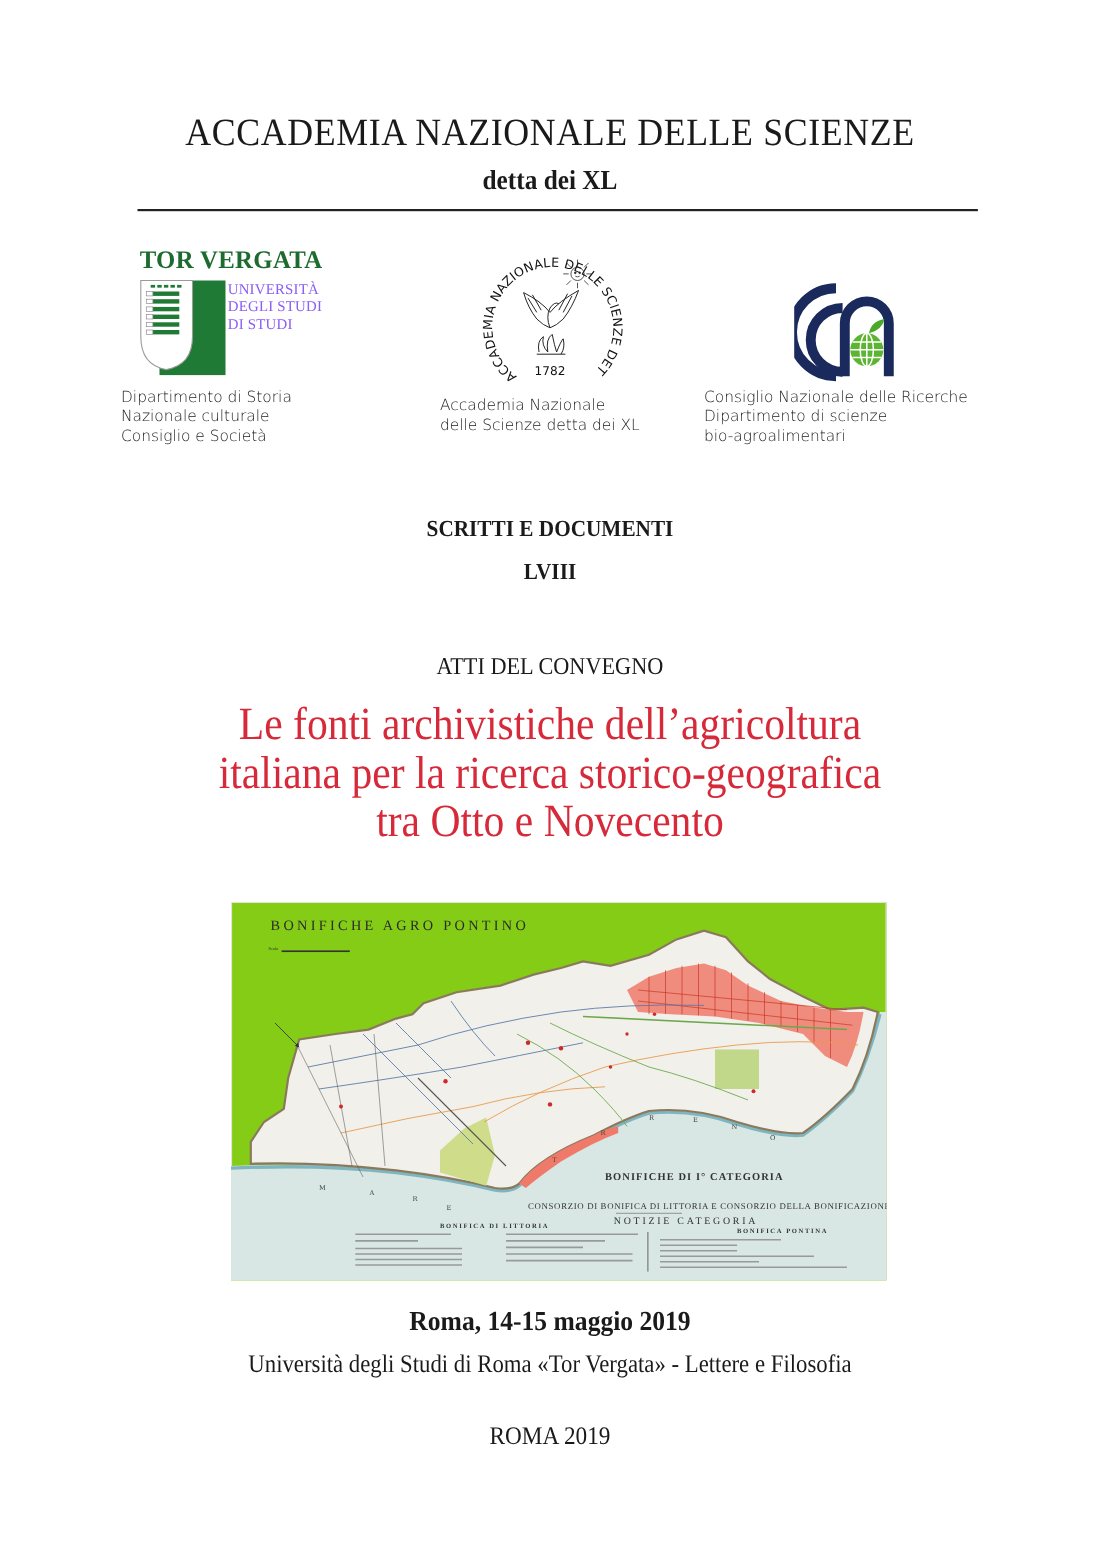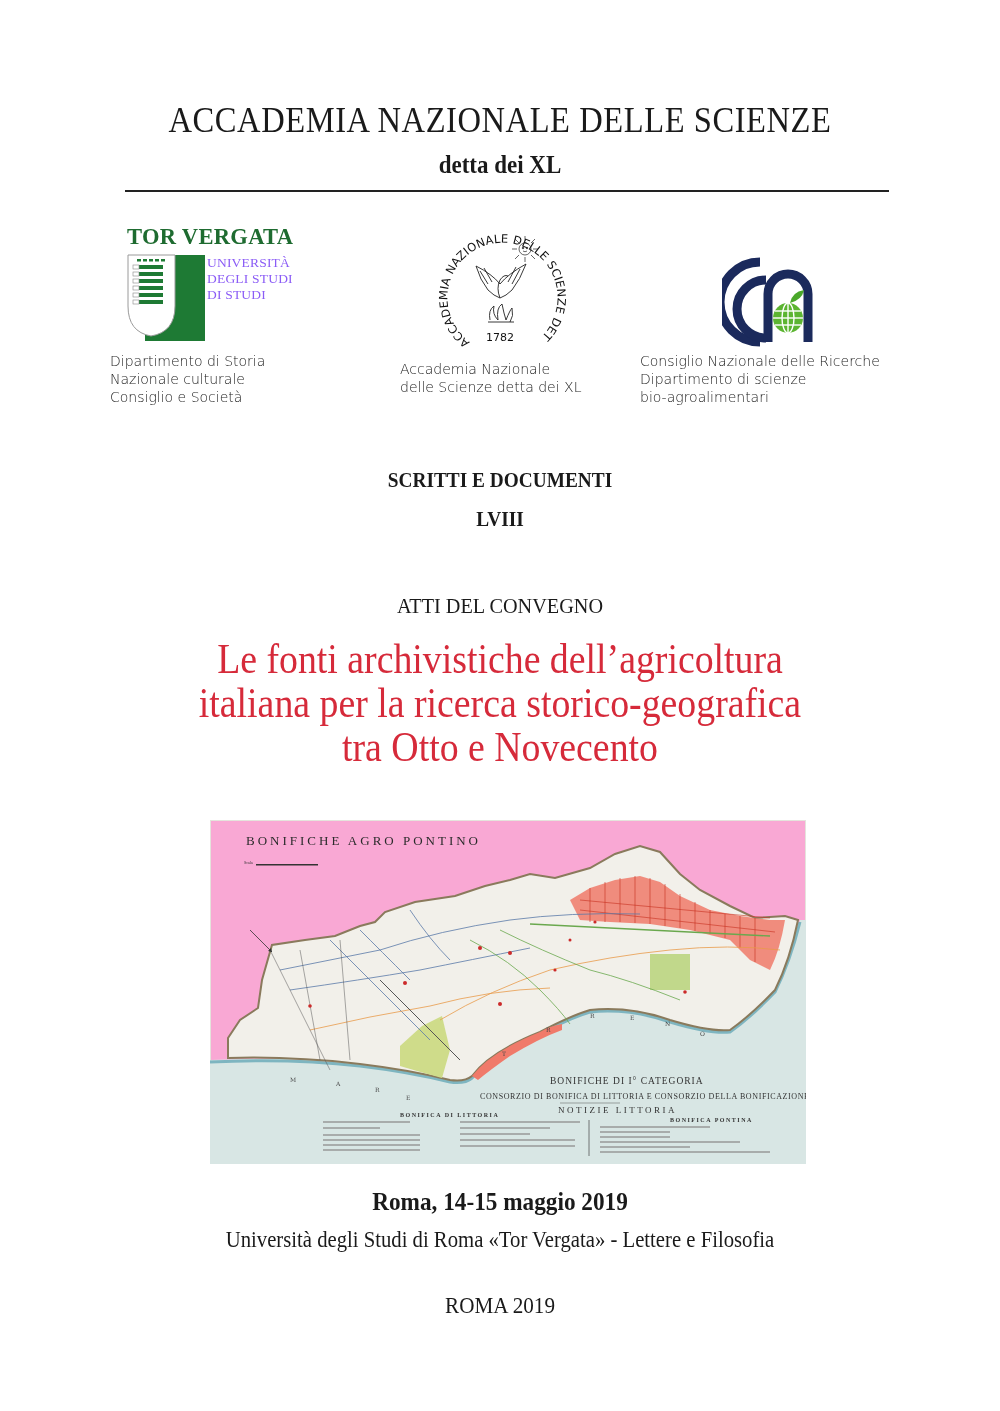--- a/index.html
+++ b/index.html
@@ -31,25 +31,25 @@
     #cnr-logo { position: absolute; left: 82px; top: 4px; }
     #cnr-caption { position: absolute; left: 0; top: 102px; width: 260px; }
 
     #series-title { top: 468px; font-size: 21px; font-weight: bold; transform: scaleX(0.92); transform-origin: 500px 0; }
     #series-number { top: 507px; font-size: 21px; font-weight: bold; transform: scaleX(0.92); transform-origin: 500px 0; }
 
     #proceedings-label { top: 593px; font-size: 22px; transform: scaleX(0.92); transform-origin: 500px 0; }
     #main-title { top: 637px; font-size: 42px; line-height: 44px; color: #d62a3a; transform: scaleX(0.9); transform-origin: 500px 0; }
 
     
-    #map { position: absolute; left: 210px; top: 820px; width: 596px; height: 344px; background: #f9a8d4; overflow: hidden; box-shadow: 0 0 0 1px #e5e3dc inset; }
+    #map { position: absolute; left: 210px; top: 820px; width: 596px; height: 344px; background: #84cc16; overflow: hidden; box-shadow: 0 0 0 1px #e5e3dc inset; }
     #map-title { position: absolute; left: 36px; top: 13px; font-size: 13px; letter-spacing: 3px; color: #2b2b2b; }
     #map-scale { position: absolute; left: 34px; top: 40px; font-size: 4px; color: #333; }
     #map-svg { position: absolute; left: 0; top: 0; }
-    #map-legend-title { position: absolute; left: 340px; top: 256px; font-size: 9.5px; letter-spacing: 1px; color: #333; font-weight: normal; }
+    #map-legend-title { position: absolute; left: 340px; top: 246px; font-size: 9.5px; letter-spacing: 1px; color: #333; font-weight: bold; }
     #map-legend-sub { position: absolute; left: 270px; top: 272px; font-size: 8px; letter-spacing: 0.6px; color: #333; white-space: nowrap; }
     #map-notes-title { position: absolute; left: 348px; top: 285px; font-size: 9px; letter-spacing: 2.5px; color: #333; }
     .map-col-title { position: absolute; font-size: 6px; letter-spacing: 1.5px; color: #333; font-weight: bold; }
 
     #event-date { top: 1188px; font-size: 25px; font-weight: bold; transform: scaleX(0.93); transform-origin: 500px 0; }
     #event-venue { top: 1227px; font-size: 23px; transform: scaleX(0.9); transform-origin: 500px 0; }
     #imprint { top: 1293px; font-size: 23px; transform: scaleX(0.92); transform-origin: 500px 0; }
   </style>
 </head>
 <body>
@@ -270,20 +270,20 @@
         <line x1="390" y1="317" x2="460" y2="317"></line>
         <line x1="390" y1="322" x2="530" y2="322"></line>
         <line x1="390" y1="327" x2="480" y2="327"></line>
         <line x1="390" y1="332" x2="560" y2="332"></line>
     </g>
   </svg>
   <div id="map-title" class="serif">BONIFICHE AGRO PONTINO</div>
   <div id="map-scale" class="serif">Scala</div>
   <div id="map-legend-title" class="serif">BONIFICHE DI I° CATEGORIA</div>
   <div id="map-legend-sub" class="serif">CONSORZIO DI BONIFICA DI LITTORIA E CONSORZIO DELLA BONIFICAZIONE PONTINA</div>
-  <div id="map-notes-title" class="serif">NOTIZIE LITTORIA</div>
+  <div id="map-notes-title" class="serif">NOTIZIE CATEGORIA</div>
   <div class="map-col-title serif" style="left:190px; top:292px;">BONIFICA DI LITTORIA</div>
   <div class="map-col-title serif" style="left:460px; top:297px;">BONIFICA PONTINA</div>
 </div>
 
 <div id="event-date" class="abs center serif">Roma, 14-15 maggio 2019</div>
 <div id="event-venue" class="abs center serif">Università degli Studi di Roma «Tor Vergata» - Lettere e Filosofia</div>
 <div id="imprint" class="abs center serif">ROMA 2019</div>
 
 </body></html>

